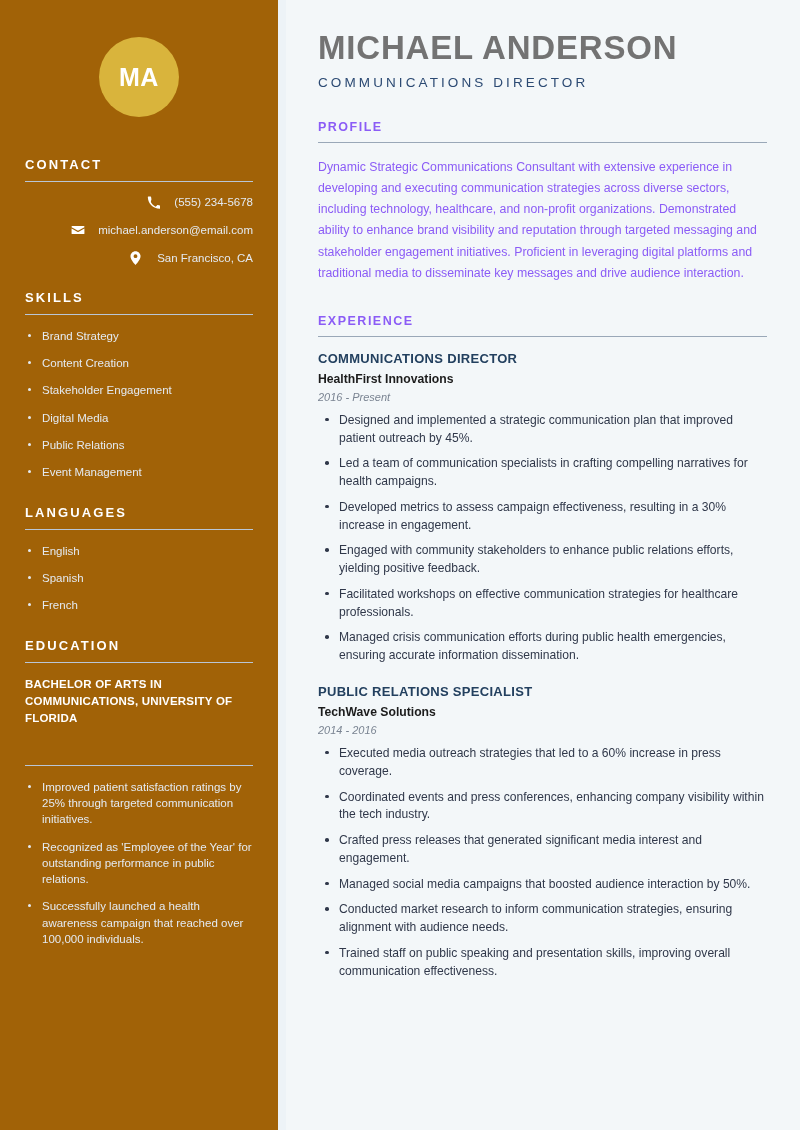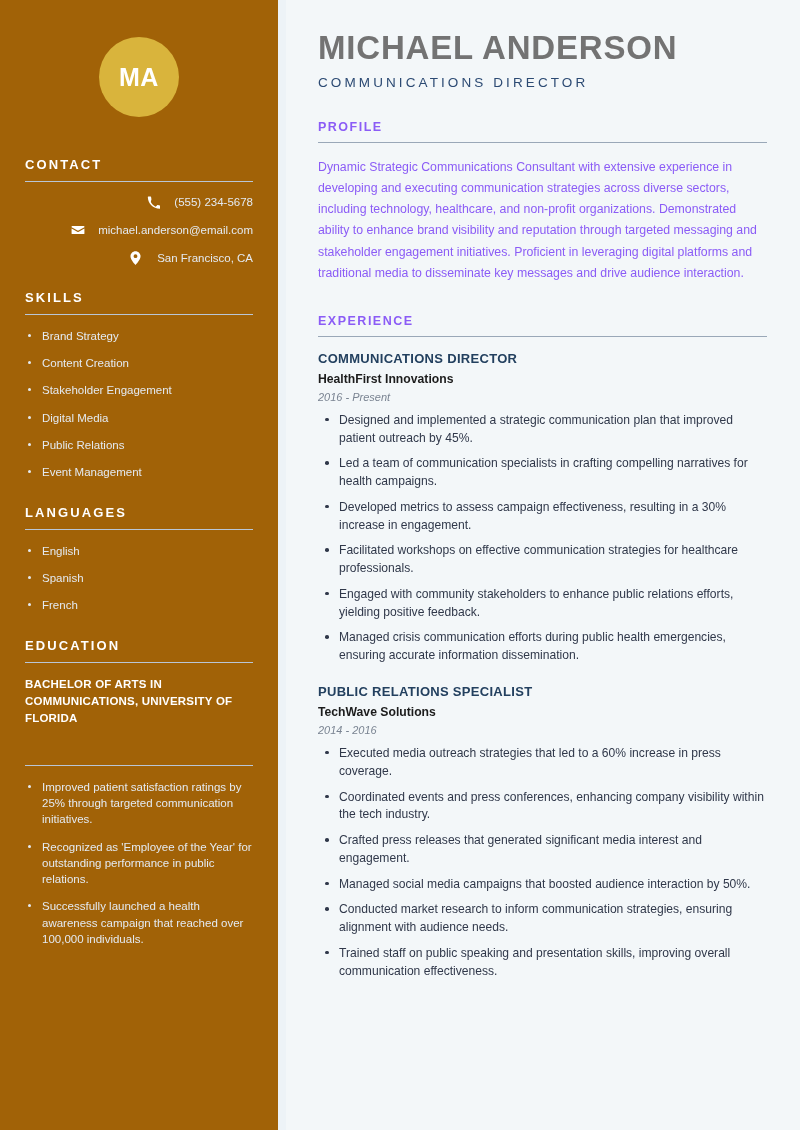--- a/index.html
+++ b/index.html
@@ -339,22 +339,22 @@
       <div class="main-rule"></div>
 
       <div class="job">
         <div class="job-role">COMMUNICATIONS DIRECTOR</div>
         <div class="job-company">HealthFirst Innovations</div>
         <div class="job-dates">2016 - Present</div>
         <ul class="job-list">
           <li>Designed and implemented a strategic communication plan that improved patient outreach by 45%.</li>
           <li>Led a team of communication specialists in crafting compelling narratives for health campaigns.</li>
           <li>Developed metrics to assess campaign effectiveness, resulting in a 30% increase in engagement.</li>
+          <li>Engaged with community stakeholders to enhance public relations efforts, yielding positive feedback.</li>
           <li>Facilitated workshops on effective communication strategies for healthcare professionals.</li>
-          <li>Engaged with community stakeholders to enhance public relations efforts, yielding positive feedback.</li>
           <li>Managed crisis communication efforts during public health emergencies, ensuring accurate information dissemination.</li>
         </ul>
       </div>
 
       <div class="job">
         <div class="job-role">PUBLIC RELATIONS SPECIALIST</div>
         <div class="job-company">TechWave Solutions</div>
         <div class="job-dates">2014 - 2016</div>
         <ul class="job-list">
           <li>Executed media outreach strategies that led to a 60% increase in press coverage.</li>

